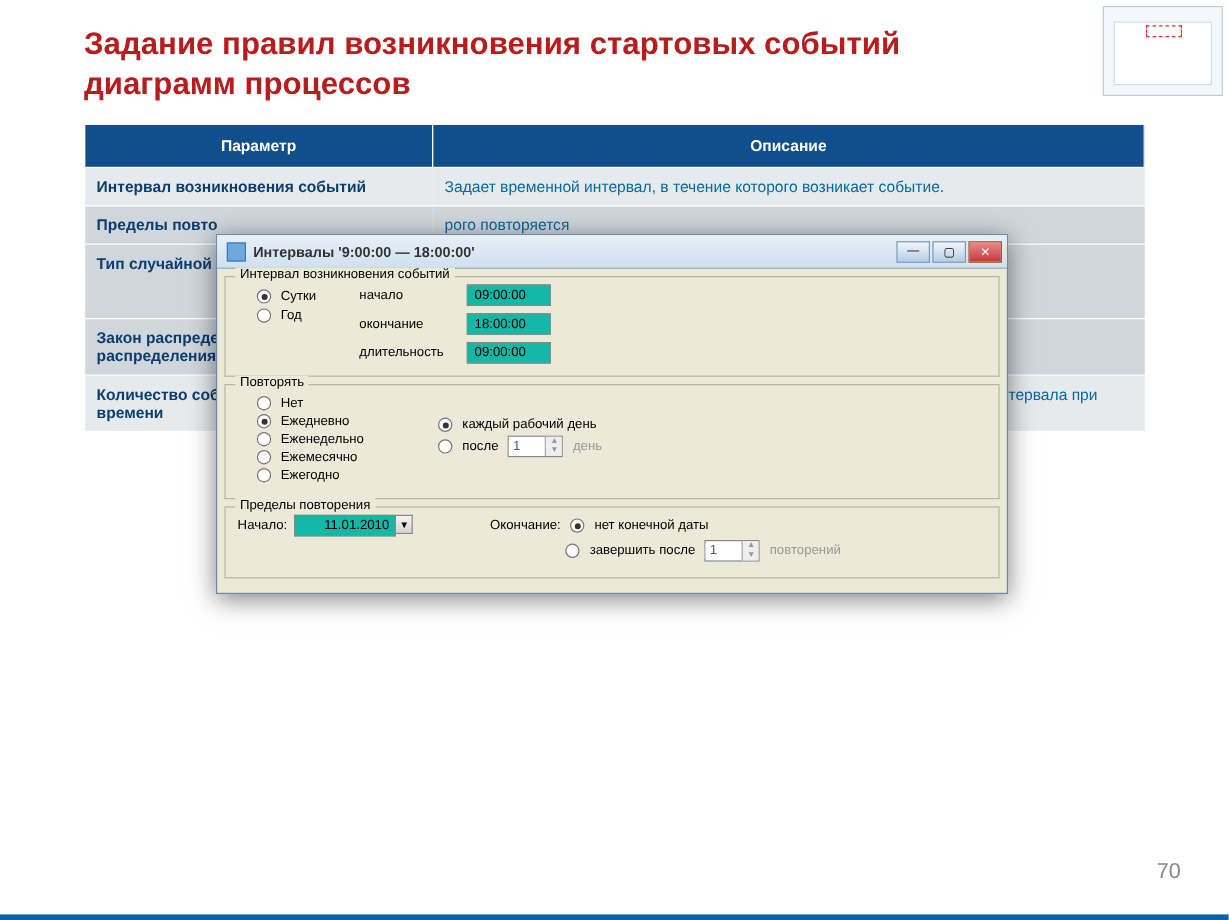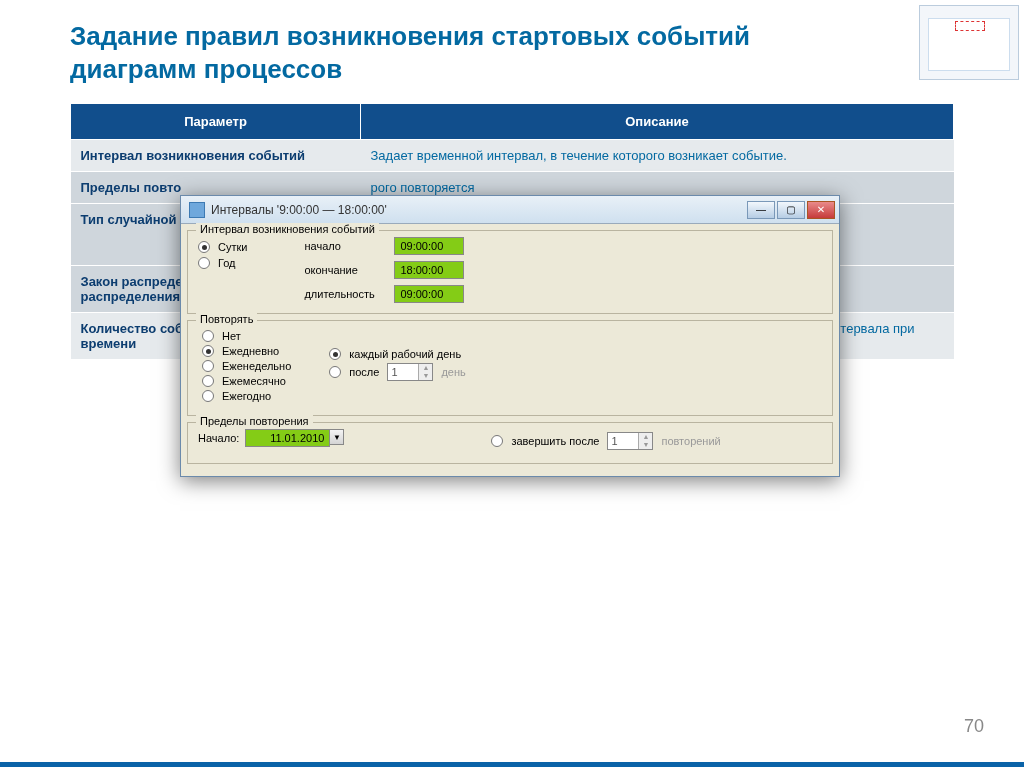--- a/index.html
+++ b/index.html
@@ -10,21 +10,21 @@
   height: 767px;
   position: relative;
   overflow: hidden;
 }
 .slide {
   padding: 20px 70px 0 70px;
   position: relative;
   height: 100%;
 }
 .title {
-  color: #0369a1;
+  color: #b91c1c;
   font-size: 26px;
   font-weight: bold;
   line-height: 1.25;
   margin-bottom: 18px;
   max-width: 720px;
 }
 .thumb {
   position: absolute;
   top: 5px;
   right: 5px;
@@ -107,21 +107,21 @@
   display: flex;
   align-items: center;
   padding: 0 4px 0 8px;
 }
 .dlg-icon {
   width: 16px; height: 16px;
   background: #6fa8dc;
   border: 1px solid #3d7ab3;
   margin-right: 6px;
 }
-.dlg-title-text { flex: 1; font-size: 12px; color: #333; }
+.dlg-title-text { flex: 1; font-size: 12px; color: #333; font-weight: bold; }
 .dlg-btns { display: flex; gap: 2px; }
 .win-btn {
   width: 28px; height: 18px;
   border: 1px solid #7a98b8;
   background: linear-gradient(#f2f7fc, #b6cde4);
   display: flex; align-items: center; justify-content: center;
   font-size: 10px;
 }
 .win-btn.close { background: linear-gradient(#e98a8a, #c63b3b); color: #fff; border-color: #a52; }
 
@@ -132,60 +132,60 @@
   margin-bottom: 6px;
   position: relative;
 }
 .fieldset .legend {
   position: absolute;
   top: -8px; left: 8px;
   background: #ece9d8;
   padding: 0 4px;
   font-size: 11px;
 }
-.row { display: flex; align-items: center; margin: 4px 0; gap: 8px; }
+.row { display: flex; align-items: center; margin: 4px 16px; gap: 8px; }
 .radio {
   width: 12px; height: 12px;
   border: 1px solid #777;
   border-radius: 50%;
   background: #fff;
   display: inline-flex; align-items: center; justify-content: center;
   flex-shrink: 0;
 }
 .radio.checked::after {
   content: ""; width: 5px; height: 5px; background: #333; border-radius: 50%;
 }
 .lbl-sm { min-width: 55px; }
 .txt-input {
   border: 1px solid #888;
-  background: #84cc16;
+  background: #14b8a6;
   padding: 1px 5px;
   height: 18px;
   width: 70px;
   font-family: inherit;
   font-size: 11px;
 }
 .txt-input.date { width: 85px; text-align: right; }
 .spin {
   display: inline-flex; align-items: center;
   border: 1px solid #888; background: #fff; height: 18px;
 }
 .spin input {
   border: none; width: 30px; padding: 0 3px; font-size: 11px; background: #fff;
 }
 .spin .sp-btns { display: flex; flex-direction: column; }
 .spin .sp-btns span { width: 14px; height: 8px; border-left: 1px solid #aaa; background: #eee; font-size: 7px; text-align: center; line-height: 8px; }
 .disabled { color: #999; }
 
-.interval-grid { display: grid; grid-template-columns: 90px 100px 90px; row-gap: 6px; align-items: center; margin-left: 37px; }
+.interval-grid { display: grid; grid-template-columns: 90px 100px 90px; row-gap: 6px; align-items: center; }
 
 .repeat-cols { display: flex; gap: 30px; }
-.repeat-col .row { margin: 3px 4px; }
-
-.limits-row { display: flex; align-items: flex-start; gap: 24px; }
+.repeat-col .row { margin: 3px 16px; }
+
+.limits-row { display: flex; align-items: flex-start; gap: 4px; }
 .limits-left { display: flex; align-items: center; gap: 6px; }
 .limits-right { margin-left: 60px; }
 .limits-right .row { margin: 3px 0; }
 
 .dlg-footer {
   display: flex;
   justify-content: flex-end;
   gap: 6px;
   padding: 6px 8px 8px;
 }
@@ -342,20 +342,25 @@
       <div class="legend">Пределы повторения</div>
       <div class="limits-row">
         <div class="limits-left">
           <span>Начало:</span>
           <span style="display:inline-flex;">
             <input class="txt-input date" value="11.01.2010" style="">
             <span class="dd">▼</span>
           </span>
         </div>
         <div class="limits-right">
+          <div class="row" style="margin-bottom:6px;">
+            <span class="lbl-sm">Окончание:</span>
+            <span class="radio checked"></span>
+            <span>нет конечной даты</span>
+          </div>
           <div class="row">
             <span class="lbl-sm"></span>
             <span class="radio"></span>
             <span>завершить после</span>
             <span class="spin disabled">
               <input disabled="" value="1" style="">
               <span class="sp-btns">
                   <span>▲</span>
                   <span>▼</span>
                 </span>

